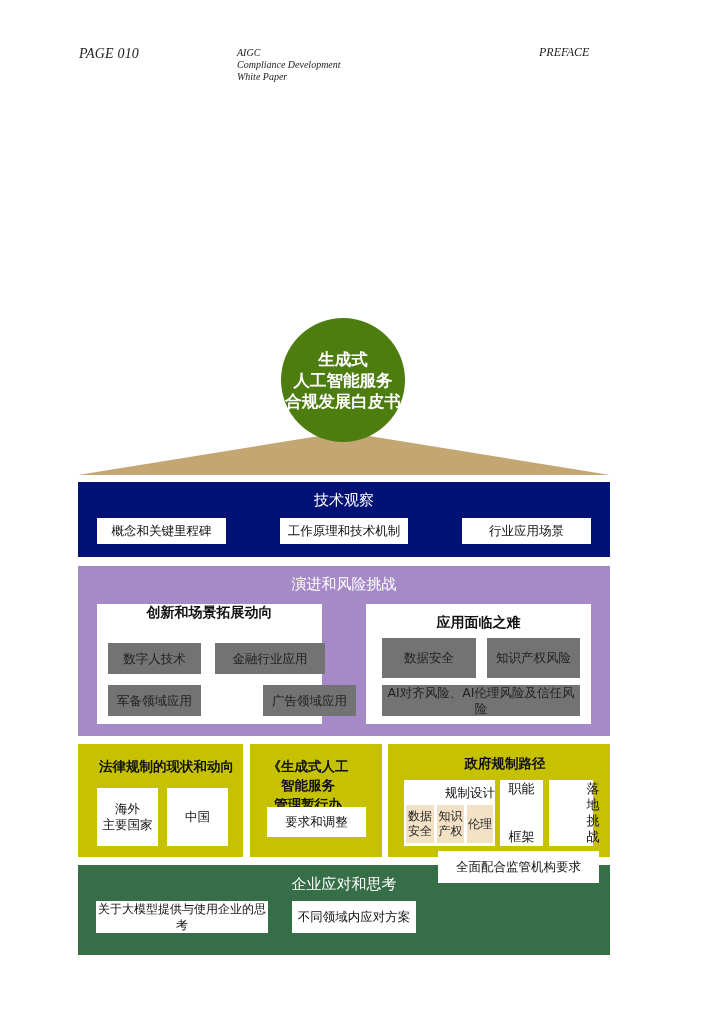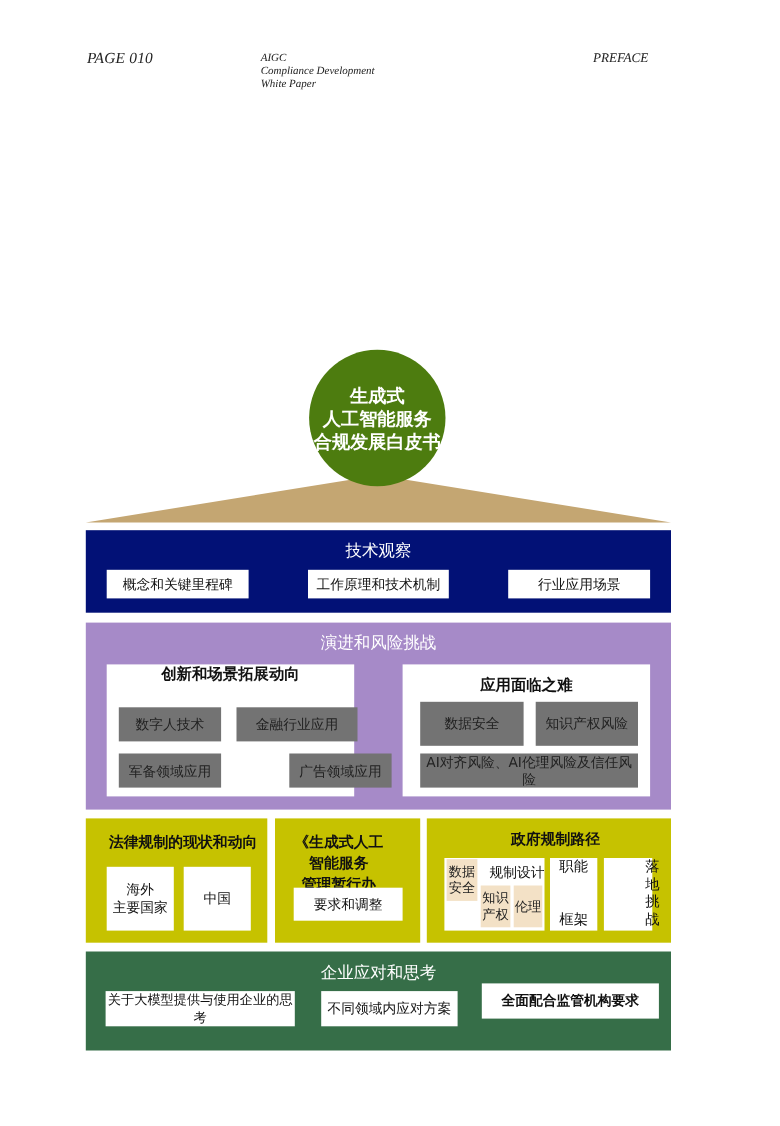--- a/index.html
+++ b/index.html
@@ -86,21 +86,21 @@
 <div class="abs yt" style="left:250px; top:757px; width:104px;">
   <div>《生成式人工智能服务</div>
   <div>管理暂行办法》解读</div>
 </div>
 <div class="abs box" style="left:267px; top:807px; width:99px; height:30px;">要求和调整</div>
 
 <div class="abs" style="left:388px; top:744px; width:222px; height:113px; background:#c6c200;"></div>
 <div class="abs yt" style="left:388px; top:754px; width:222px;">政府规制路径</div>
 <div class="abs" style="left:404px; top:780px; width:91px; height:66px; background:#fff;"></div>
 <div class="abs" style="left:404px; top:785px; width:91px; text-align:right; font-size:12.5px; color:#111;">规制设计</div>
-<div class="abs beige" style="left:406px; top:781px; width:28px; height:38px; flex-direction:column;">
+<div class="abs beige" style="left:406px; top:805px; width:28px; height:38px; flex-direction:column;">
   <div>数据</div>
   <div>安全</div>
 </div>
 <div class="abs beige" style="left:437px; top:805px; width:27px; height:38px; flex-direction:column;">
   <div>知识</div>
   <div>产权</div>
 </div>
 <div class="abs beige" style="left:467px; top:805px; width:26px; height:38px;">伦理</div>
 <div class="abs box" style="left:500px; top:780px; width:43px; height:66px; flex-direction:column; font-size:13px;gap:32px;">
   <div>职能</div>
@@ -109,13 +109,13 @@
 <div class="abs box" style="left:549px; top:780px; width:42px; height:66px; flex-direction:column; font-size:13px;padding-left:44px;">
   <div>落地</div>
   <div>挑战</div>
 </div>
 
 <div class="abs band" style="left:78px; top:865px; width:532px; height:90px; background:#366e48;">
   <div class="band-title" style="margin-top:10px;">企业应对和思考</div>
 </div>
 <div class="abs box" style="left:96px; top:901px; width:172px; height:32px; font-size:12px;">关于大模型提供与使用企业的思考</div>
 <div class="abs box" style="left:292px; top:901px; width:124px; height:32px;">不同领域内应对方案</div>
-<div class="abs box" style="left:438px; top:894px; width:161px; height:32px;font-weight:bold;">全面配合监管机构要求</div>
+<div class="abs box" style="left:438px; top:851px; width:161px; height:32px;">全面配合监管机构要求</div>
 
 </body></html>

